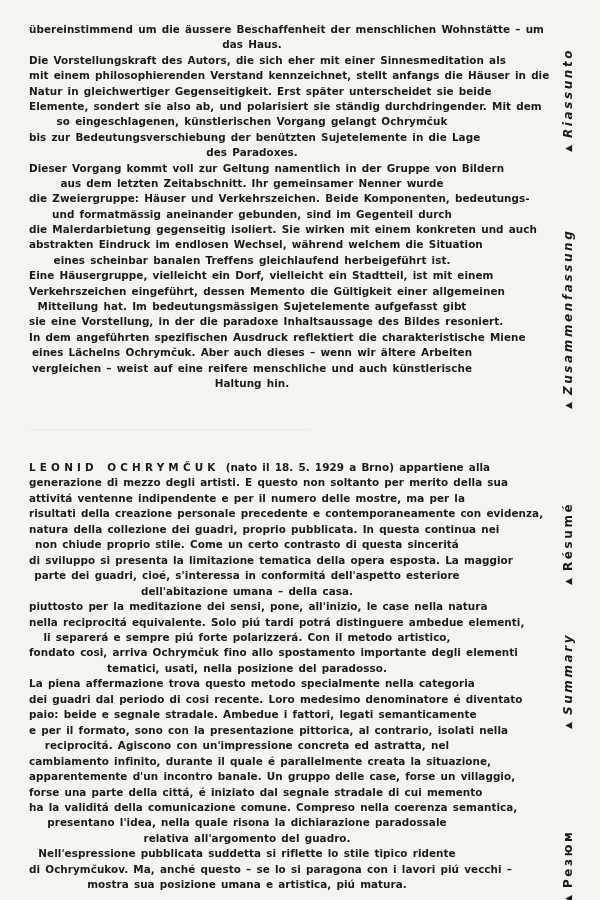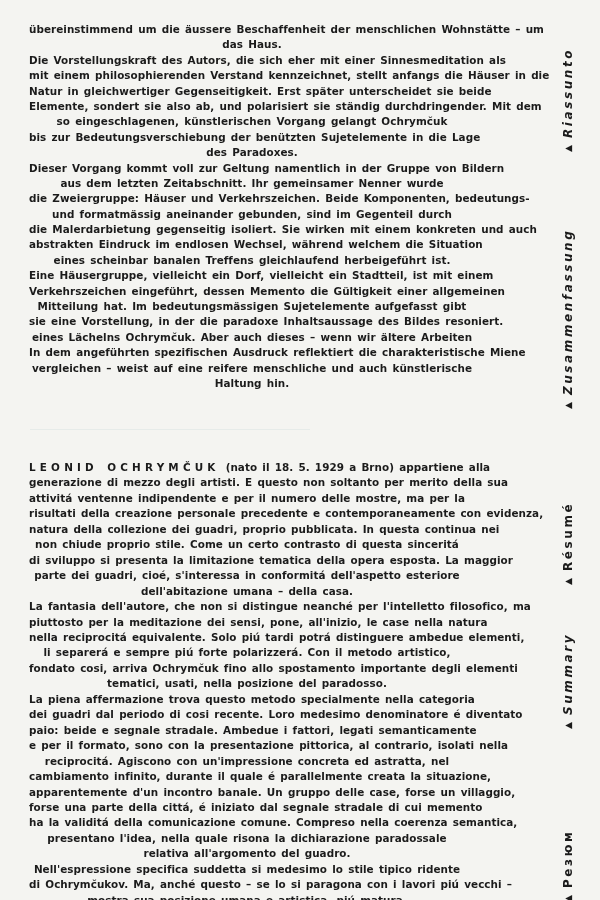--- a/index.html
+++ b/index.html
@@ -56,56 +56,55 @@
     <span class="line">aus dem letzten Zeitabschnitt. Ihr gemeinsamer Nenner wurde</span>
     <span class="line">die Zweiergruppe: Häuser und Verkehrszeichen. Beide Komponenten, bedeutungs-</span>
     <span class="line">und formatmässig aneinander gebunden, sind im Gegenteil durch</span>
     <span class="line just">die Malerdarbietung gegenseitig isoliert. Sie wirken mit einem konkreten und auch</span>
     <span class="line">abstrakten Eindruck im endlosen Wechsel, während welchem die Situation</span>
     <span class="line">eines scheinbar banalen Treffens gleichlaufend herbeigeführt ist.</span>
     <span class="line">Eine Häusergruppe, vielleicht ein Dorf, vielleicht ein Stadtteil, ist mit einem</span>
     <span class="line">Verkehrszeichen eingeführt, dessen Memento die Gültigkeit einer allgemeinen</span>
     <span class="line">Mitteilung hat. Im bedeutungsmässigen Sujetelemente aufgefasst gibt</span>
     <span class="line">sie eine Vorstellung, in der die paradoxe Inhaltsaussage des Bildes resoniert.</span>
+    <span class="line">In dem angeführten spezifischen Ausdruck reflektiert die charakteristische Miene</span>
     <span class="line">eines Lächelns Ochrymčuk. Aber auch dieses – wenn wir ältere Arbeiten</span>
-    <span class="line">In dem angeführten spezifischen Ausdruck reflektiert die charakteristische Miene</span>
     <span class="line">vergleichen – weist auf eine reifere menschliche und auch künstlerische</span>
     <span class="line">Haltung hin.</span>
   </div>
 
   <div class="fold"></div>
 
   <div id="italian" class="col">
     <span class="line"><span class="name-caps">LEONID OCHRYMČUK</span><span>(nato il 18. 5. 1929 a Brno) appartiene alla</span></span>
     <span class="line just">generazione di mezzo degli artisti. E questo non soltanto per merito della sua</span>
     <span class="line">attivitá ventenne indipendente e per il numero delle mostre, ma per la</span>
     <span class="line just">risultati della creazione personale precedente e contemporaneamente con evidenza,</span>
     <span class="line">natura della collezione dei guadri, proprio pubblicata. In questa continua nei</span>
     <span class="line">non chiude proprio stile. Come un certo contrasto di questa sinceritá</span>
     <span class="line">di sviluppo si presenta la limitazione tematica della opera esposta. La maggior</span>
     <span class="line">parte dei guadri, cioé, s'interessa in conformitá dell'aspetto esteriore</span>
     <span class="line">dell'abitazione umana – della casa.</span>
-    <span class="line just">La fantasia dell'autore, che non si distingue neanché per l'intelletto filosofico, ma</span>
     <span class="line">piuttosto per la meditazione dei sensi, pone, all'inizio, le case nella natura</span>
     <span class="line">nella reciprocitá equivalente. Solo piú tardi potrá distinguere ambedue elementi,</span>
     <span class="line">li separerá e sempre piú forte polarizzerá. Con il metodo artistico,</span>
     <span class="line">fondato cosi, arriva Ochrymčuk fino allo spostamento importante degli elementi</span>
     <span class="line">tematici, usati, nella posizione del paradosso.</span>
     <span class="line">La piena affermazione trova questo metodo specialmente nella categoria</span>
     <span class="line just">dei guadri dal periodo di cosi recente. Loro medesimo denominatore é diventato</span>
     <span class="line">paio: beide e segnale stradale. Ambedue i fattori, legati semanticamente</span>
     <span class="line">e per il formato, sono con la presentazione pittorica, al contrario, isolati nella</span>
     <span class="line">reciprocitá. Agiscono con un'impressione concreta ed astratta, nel</span>
     <span class="line">cambiamento infinito, durante il quale é parallelmente creata la situazione,</span>
     <span class="line just">apparentemente d'un incontro banale. Un gruppo delle case, forse un villaggio,</span>
     <span class="line">forse una parte della cittá, é iniziato dal segnale stradale di cui memento</span>
     <span class="line">ha la validitá della comunicazione comune. Compreso nella coerenza semantica,</span>
     <span class="line">presentano l'idea, nella quale risona la dichiarazione paradossale</span>
     <span class="line">relativa all'argomento del guadro.</span>
-    <span class="line">Nell'espressione specifica suddetta si medesimo lo stile tipico ridente</span>
+    <span class="line">Nell'espressione pubblicata suddetta si riflette lo stile tipico ridente</span>
     <span class="line just">di Ochrymčukov. Ma, anché questo – se lo si paragona con i lavori piú vecchi –</span>
     <span class="line">mostra sua posizione umana e artistica, piú matura.</span>
   </div>
 
   <div class="side-label" style="top:136px;">
     <span class="tri">▲</span><span class="txt">Riassunto</span>
   </div>
   <div class="side-label" style="top:393px;">
     <span class="tri">▲</span><span class="txt">Zusammenfassung</span>
   </div>

